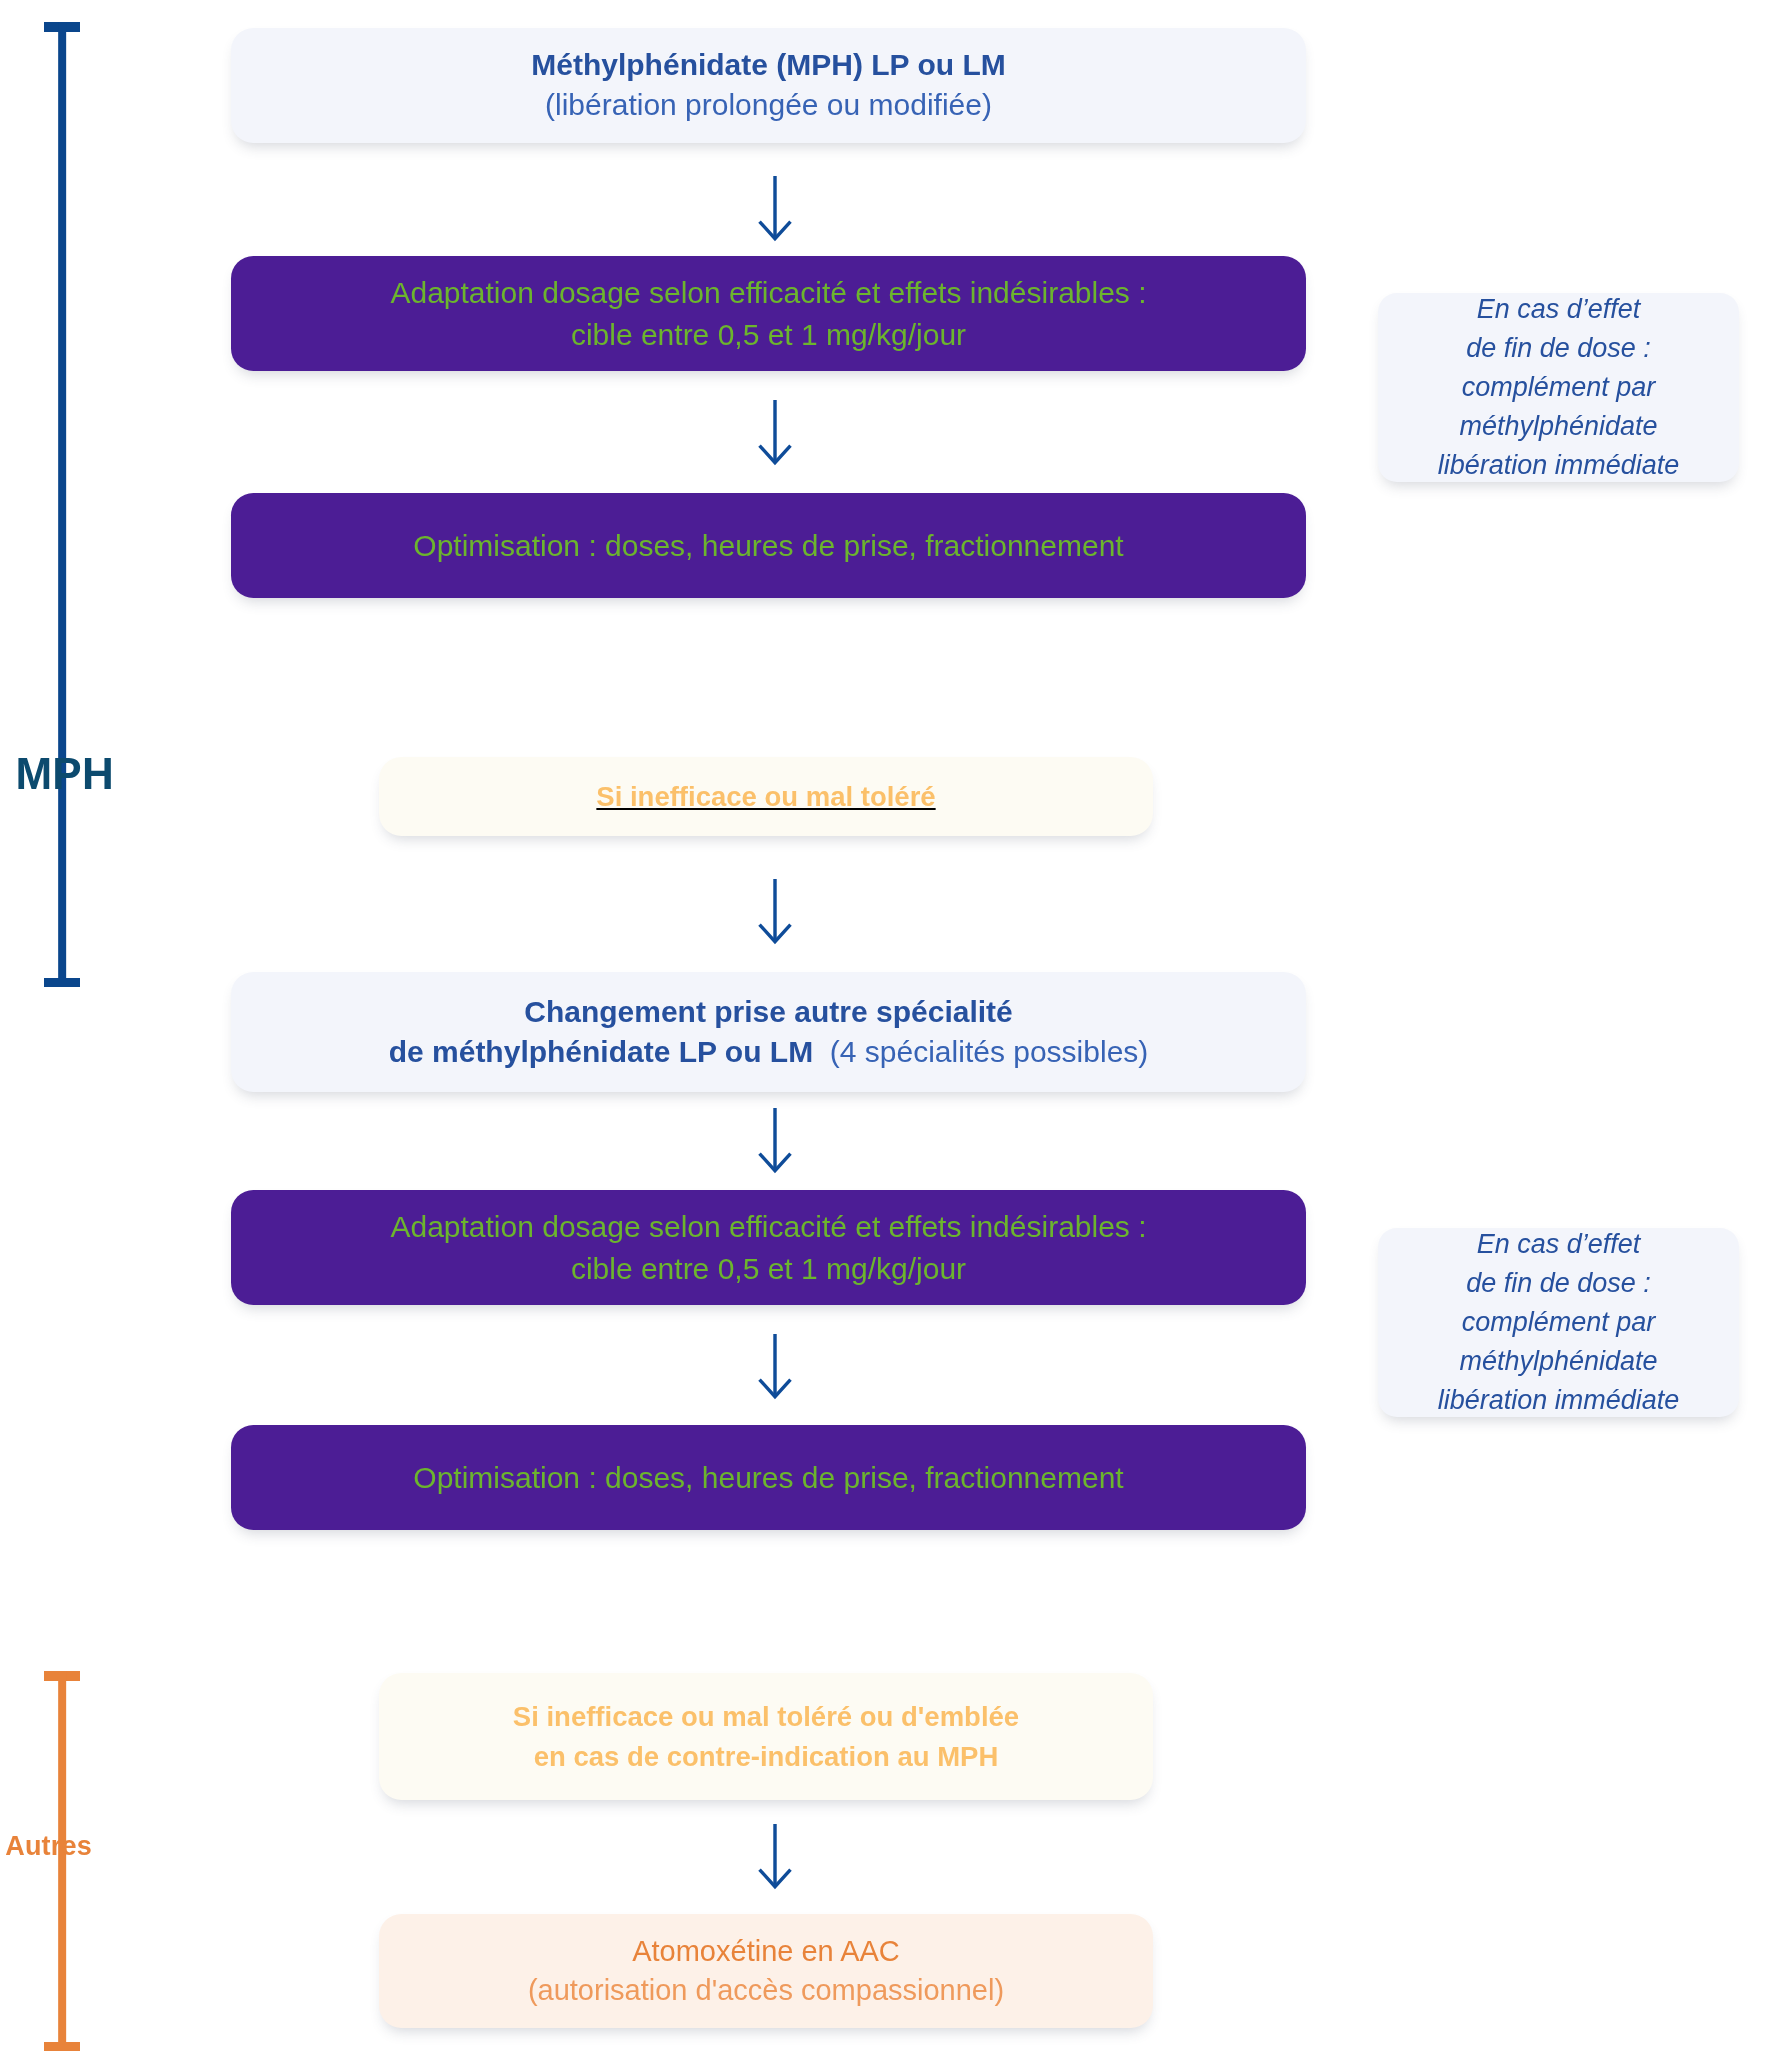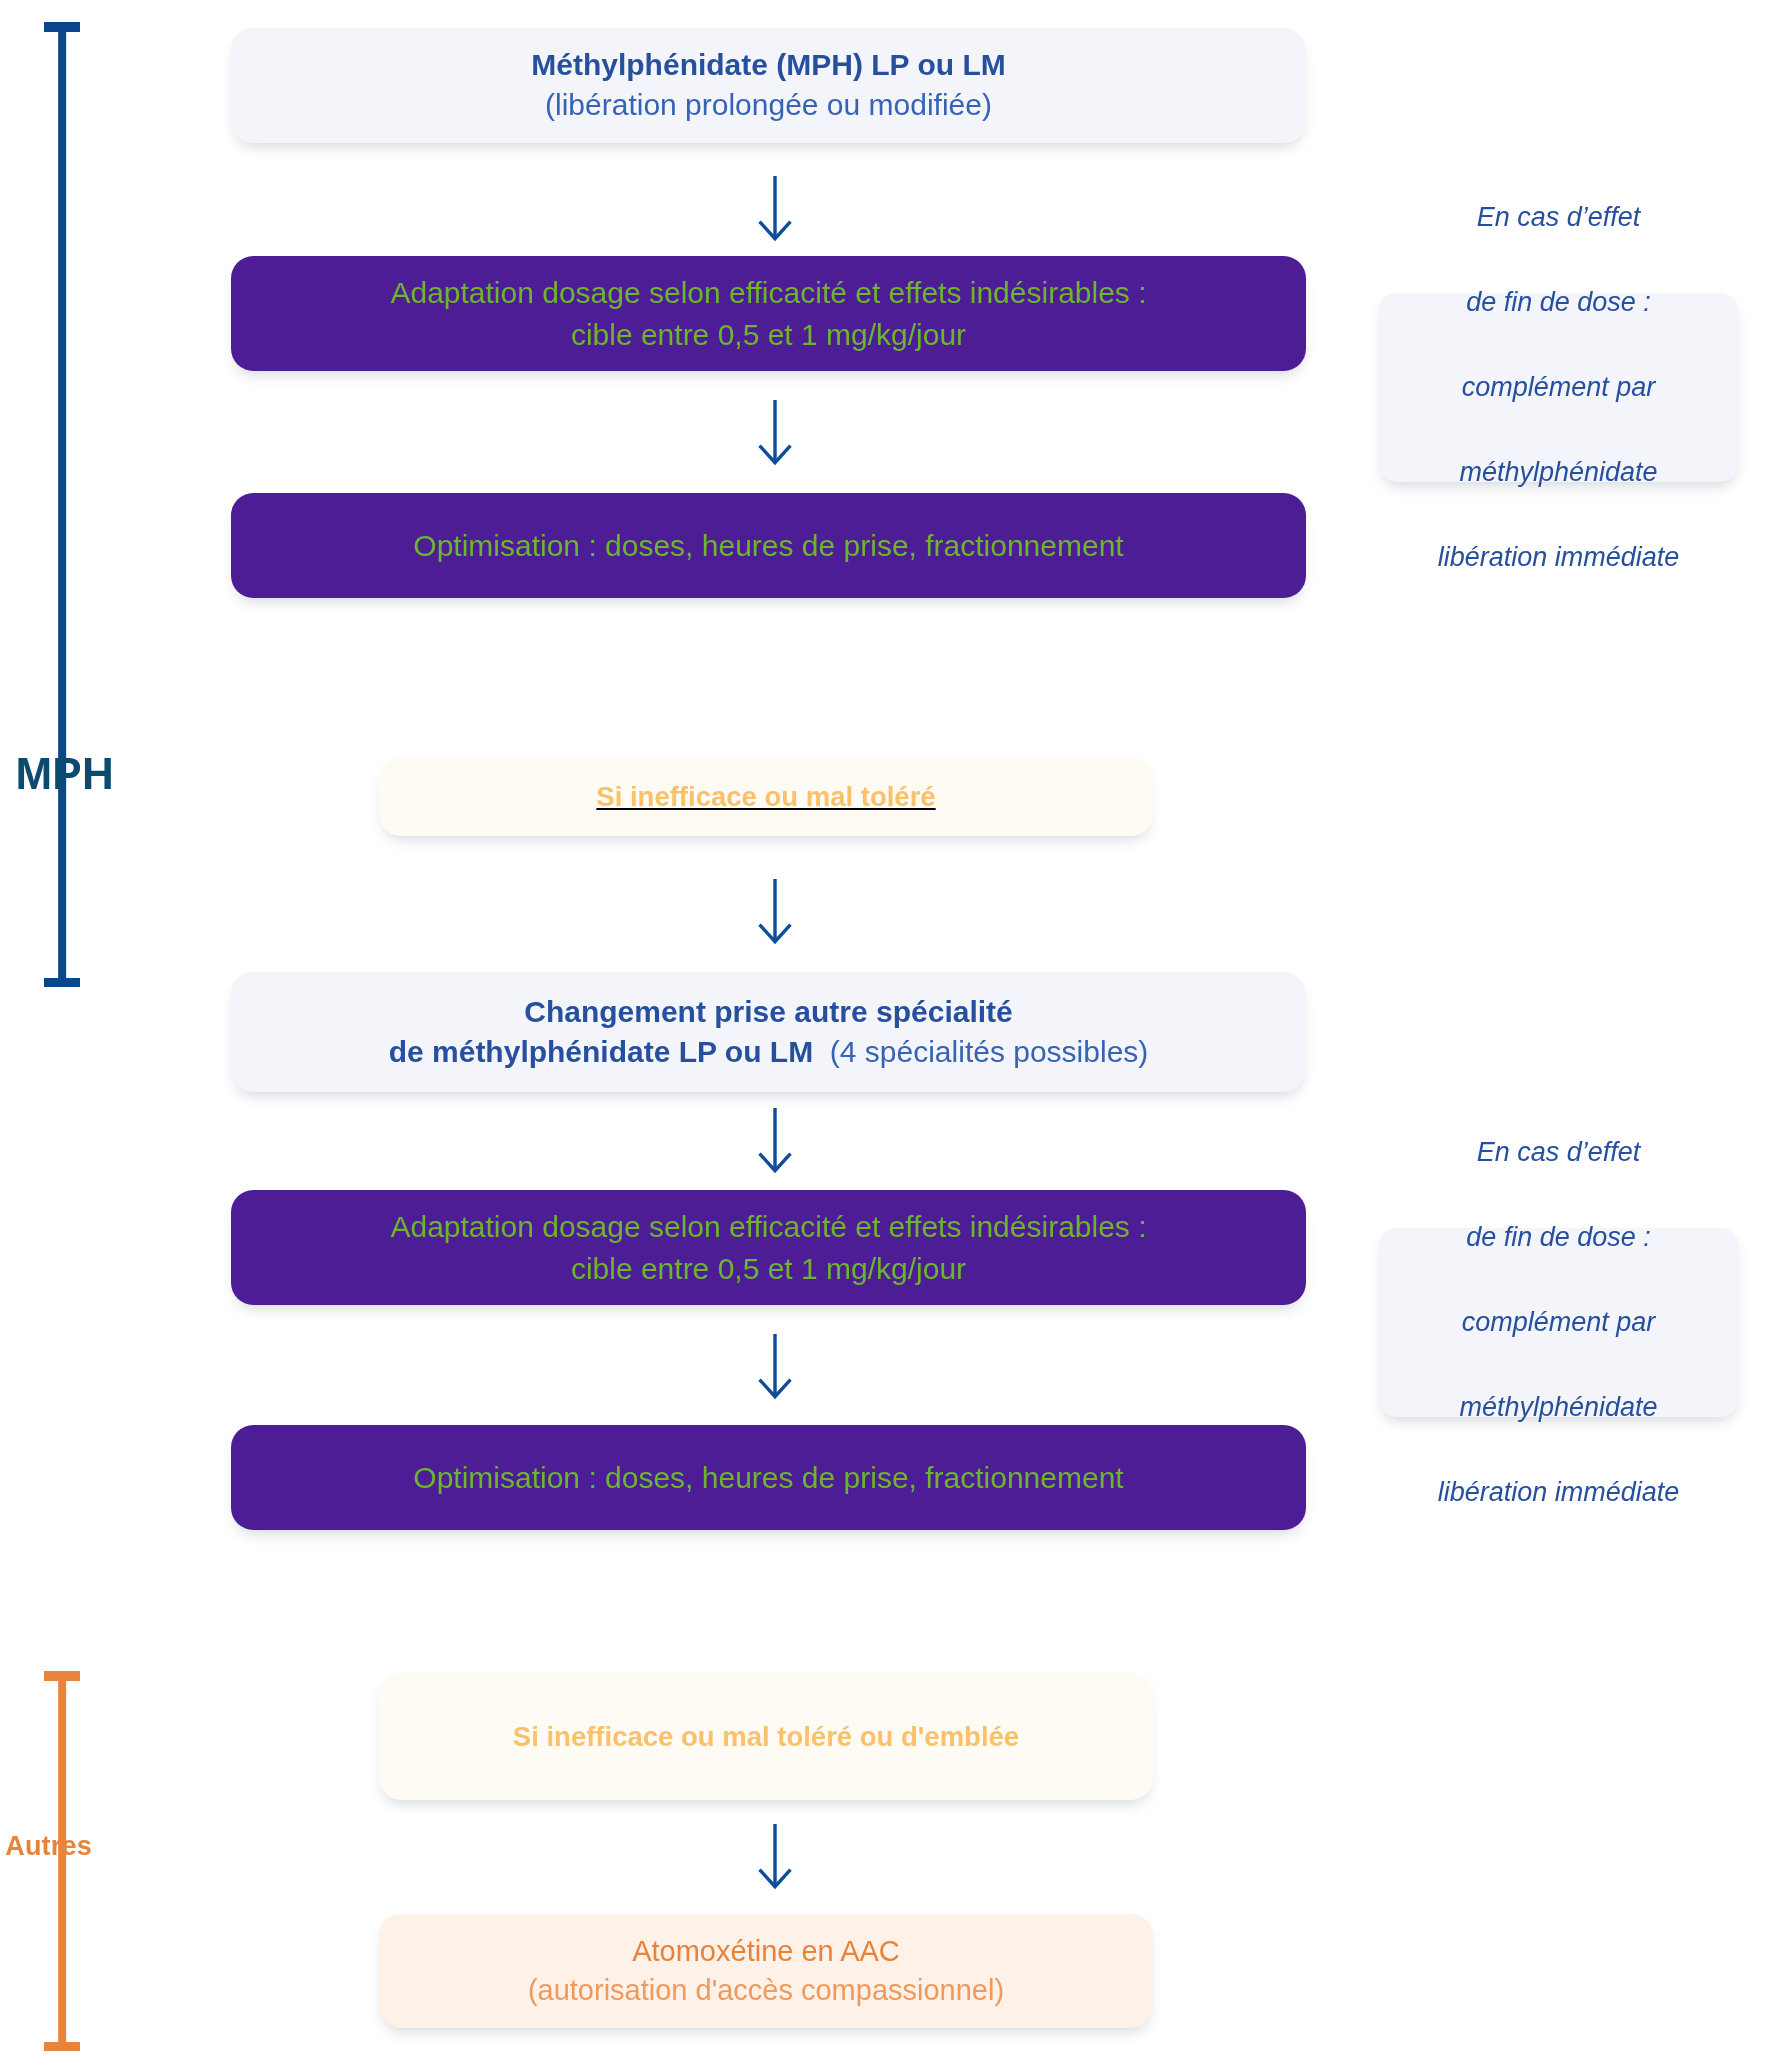--- a/index.html
+++ b/index.html
@@ -69,21 +69,21 @@
     text-align: center;
     padding: 12px 29px;
     box-shadow: 0 7.7px 13.8px -5.2px rgba(60,70,90,0.22);
   }
   .node .line { display: block; width: 100%; }
 
   .node.blue       { background: #f3f5fb; }
   .node.green      { background: #4c1d95; }
   .node.yellow     { background: #fdfbf3; }
   .node.orange-box { background: #fdf1e8; }
-  .node.note       { background: #f3f5fb; border-radius: 19px; gap: 46px; }
+  .node.note       { background: #f3f5fb; border-radius: 19px; }
 
   .t-blue-bold {
     color: #26509e;
     font-weight: bold;
     font-size: 30px;
     line-height: 1.32;
   }
   .t-blue-reg {
     color: #3763b5;
     font-weight: normal;
@@ -230,20 +230,21 @@
   <div class="node note" style="left:1378px; top:1228px; width:361px; height:189px;">
     <span class="line t-note">En cas d’effet</span>
     <span class="line t-note">de fin de dose :</span>
     <span class="line t-note">complément par</span>
     <span class="line t-note">méthylphénidate</span>
     <span class="line t-note">libération immédiate</span>
   </div>
 
   <div class="node yellow" style="left:379px; top:1673px; width:774px; height:127px;">
     <span class="line t-yellow">Si inefficace ou mal toléré ou d'emblée</span>
+    <span class="line t-yellow">en cas de contre-indication au MPH</span>
   </div>
 
   <div class="arrow" style="left:749px; top:1824px;">
     <svg width="52" height="67" viewBox="0 0 60 78">
       <line x1="30" y1="0" x2="30" y2="70" stroke="#0f4c99" stroke-width="4"></line>
       <polyline points="12,53 30,73 48,53" fill="none" stroke="#0f4c99" stroke-width="4"></polyline>
     </svg>
   </div>
 
   <div class="node orange-box" style="left:379px; top:1914px; width:774px; height:114px;">

